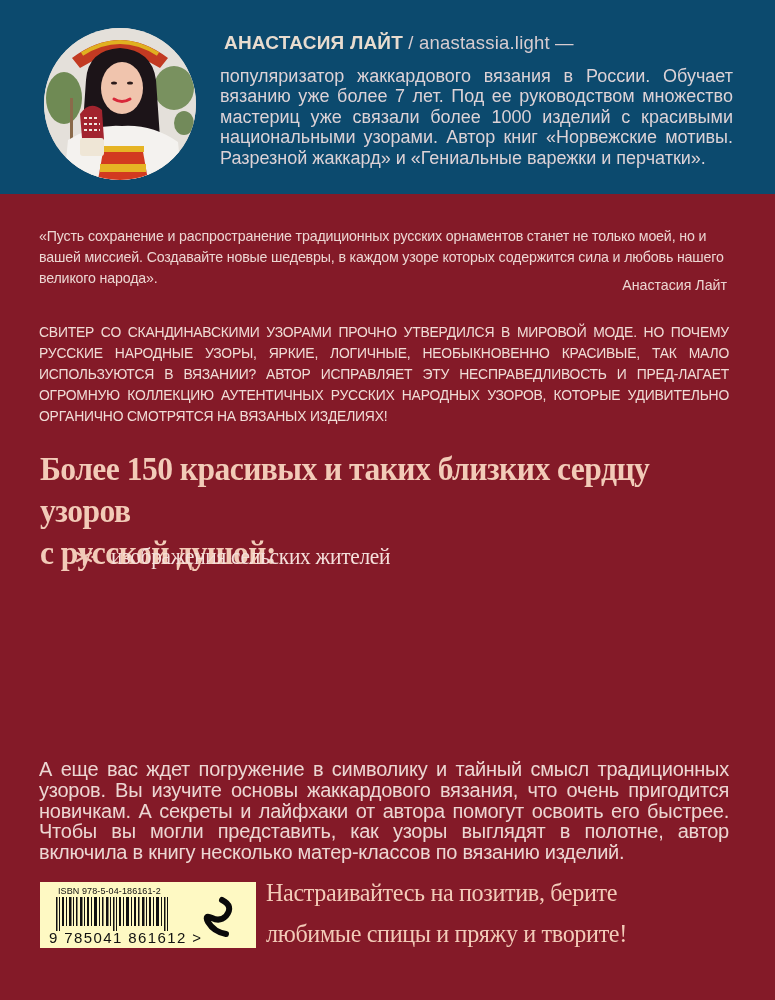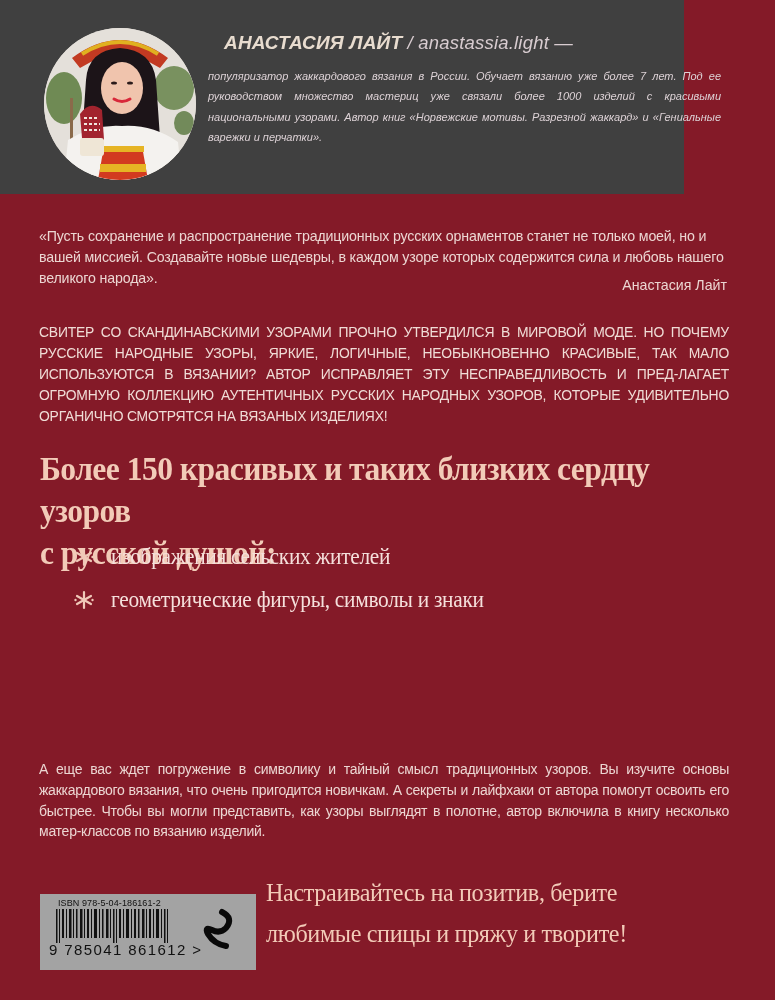--- a/index.html
+++ b/index.html
@@ -1,49 +1,49 @@
 <!DOCTYPE html>
 <html><head>
 <meta charset="utf-8">
 <style>
   * { box-sizing: border-box; margin: 0; padding: 0; }
   html, body { width: 775px; height: 1000px; overflow: hidden; }
   body { background: #841a28; font-family: "DejaVu Sans", sans-serif; color: #f0dcd6; position: relative; }
 
-  .top-band { position: absolute; left: 0; top: 0; width: 684px; height: 194px; background: #404040; font-style: italic; }
+  .top-band { position: absolute; left: 0; top: 0; width: 775px; height: 194px; background: #0c4a6e; }
   .avatar { position: absolute; left: 44px; top: 28px; width: 152px; height: 152px; border-radius: 50%; overflow: hidden;
             background: radial-gradient(circle at 50% 40%, #e9e5e0 0%, #d8d3cc 55%, #c9c3bb 100%); }
   .avatar svg { width: 152px; height: 152px; display: block; }
 
   .author-heading { position: absolute; left: 224px; top: 32px; font-size: 18.5px; color: #e8dccf; letter-spacing: 0.2px; white-space: nowrap; }
   .author-heading .name { font-family: "Liberation Sans", sans-serif; font-weight: bold; font-size: 19px; }
   .author-heading .handle { font-family: "Liberation Sans", sans-serif; font-weight: normal; color: #d8ccd0; }
-  .author-bio { position: absolute; left: 208px; top: 66px; width: 513px; font-family: "Liberation Sans", sans-serif; font-size: 11px;
+  .author-bio { position: absolute; left: 220px; top: 66px; width: 513px; font-family: "Liberation Sans", sans-serif; font-size: 18px;
                 line-height: 20.4px; color: #ddd2d6; text-align: justify; }
 
   .quote { position: absolute; left: 39px; top: 226px; width: 692px; font-family: "Liberation Sans", sans-serif; font-size: 14.2px;
            line-height: 20.8px; color: #ecd6d2; letter-spacing: -0.15px; }
   .quote-author { position: absolute; right: 48px; top: 277px; font-family: "Liberation Sans", sans-serif; font-size: 14.2px; color: #ecd6d2; }
 
   .intro-caps { position: absolute; left: 39px; top: 322px; width: 690px; font-family: "Liberation Sans", sans-serif; font-size: 13.9px;
                 line-height: 21px; color: #f0dcd6; text-transform: uppercase; text-align: justify; letter-spacing: -0.2px; }
 
   .big-heading { position: absolute; left: 40px; top: 448px; width: 720px; font-family: "Liberation Serif", serif; font-size: 34px;
                  line-height: 42px; color: #f2cbb8; letter-spacing: -0.6px; transform: scaleX(0.93); transform-origin: left top; }
 
   .feature-list { position: absolute; left: 74px; top: 536px; list-style: none; }
   .feature-item { display: flex; align-items: center; height: 42.5px; }
   .feature-item .bullet { width: 20px; height: 20px; margin-right: 17px; flex-shrink: 0; }
   .feature-item .label { font-family: "Liberation Serif", serif; font-size: 22.5px; color: #f5e0dc; letter-spacing: -0.3px;
                          transform: scaleX(0.95); transform-origin: left center; white-space: nowrap; }
 
-  .outro { position: absolute; left: 39px; top: 759px; width: 690px; font-family: "Liberation Sans", sans-serif; font-size: 14px;
+  .outro { position: absolute; left: 39px; top: 759px; width: 690px; font-family: "Liberation Sans", sans-serif; font-size: 20px;
            line-height: 20.8px; color: #ecd6d2; letter-spacing: -0.25px; text-align: justify; }
 
-  .barcode-box { position: absolute; left: 40px; top: 882px; width: 216px; height: 76px; background: #a3a3a3; margin-top: 12px; }
+  .barcode-box { position: absolute; left: 40px; top: 882px; width: 216px; height: 66px; background: #fef9c3; }
   .isbn-text { position: absolute; left: 18px; top: 4px; font-family: "Liberation Sans", sans-serif; font-size: 9px; color: #111; letter-spacing: 0.1px; white-space: nowrap; }
   .barcode-svg { position: absolute; left: 16px; top: 15px; }
   .barcode-digits { position: absolute; left: 9px; top: 47px; font-family: "Liberation Sans", sans-serif; font-size: 15px; color: #111; letter-spacing: 1.4px; white-space: nowrap; }
   .publisher-logo { position: absolute; left: 152px; top: 10px; width: 50px; height: 50px; }
 
   .closing { position: absolute; left: 266px; top: 872px; width: 480px; font-family: "Liberation Serif", serif; font-size: 26px;
              line-height: 41px; color: #f2cbb8; letter-spacing: -0.4px; transform: scaleX(0.93); transform-origin: left top; }
 </style>
 </head>
 <body>
@@ -102,32 +102,20 @@
         <g stroke="#f0c8b8" stroke-width="2.2" stroke-linecap="round">
           <line x1="10" y1="2" x2="10" y2="18"></line>
           <line x1="3" y1="6" x2="17" y2="14"></line>
           <line x1="3" y1="14" x2="17" y2="6"></line>
         </g>
         <circle cx="1.5" cy="10" r="1.2" fill="#f0c8b8"></circle>
         <circle cx="18.5" cy="10" r="1.2" fill="#f0c8b8"></circle>
       </svg>
     <span class="label">изображения сельских жителей</span>
   </li>
-  <li class="feature-item">
-    <svg class="bullet" viewBox="0 0 20 20">
-        <g stroke="#f0c8b8" stroke-width="2.2" stroke-linecap="round">
-          <line x1="10" y1="2" x2="10" y2="18"></line>
-          <line x1="3" y1="6" x2="17" y2="14"></line>
-          <line x1="3" y1="14" x2="17" y2="6"></line>
-        </g>
-        <circle cx="1.5" cy="10" r="1.2" fill="#f0c8b8"></circle>
-        <circle cx="18.5" cy="10" r="1.2" fill="#f0c8b8"></circle>
-      </svg>
-    <span class="label">геометрические фигуры, символы и знаки</span>
-  </li>
 </ul>
 
 <p class="outro">А еще вас ждет погружение в символику и тайный смысл традиционных узоров. Вы изучите основы жаккардового вязания, что очень пригодится новичкам. А секреты и лайфхаки от автора помогут освоить его быстрее. Чтобы вы могли представить, как узоры выглядят в полотне, автор включила в книгу несколько матер-классов по вязанию изделий.</p>
 
 <div class="barcode-box">
   <span class="isbn-text">ISBN 978-5-04-186161-2</span>
   <svg class="barcode-svg" width="120" height="34" viewBox="0 0 120 34">
     <g fill="#111">
       <rect x="0" y="0" width="1.5" height="34"></rect>
         <rect x="3" y="0" width="1" height="34"></rect>

